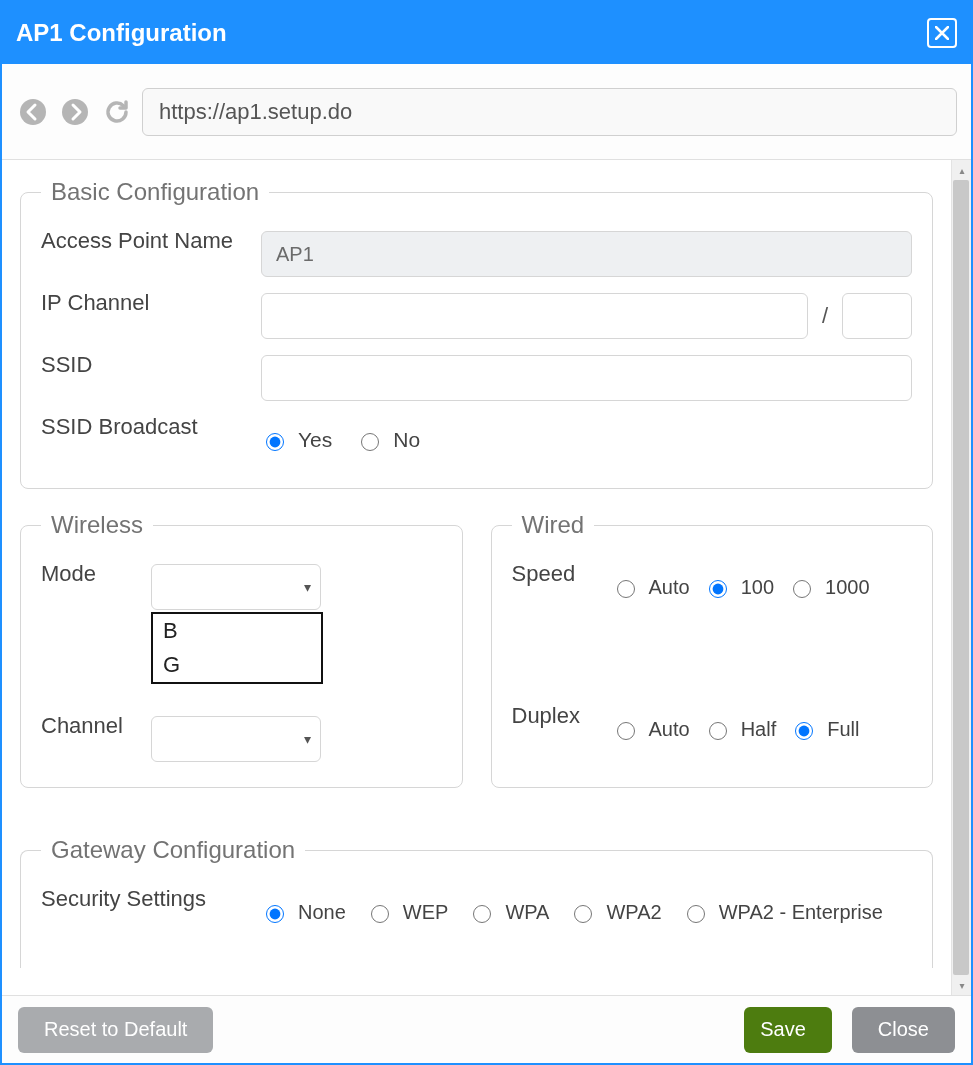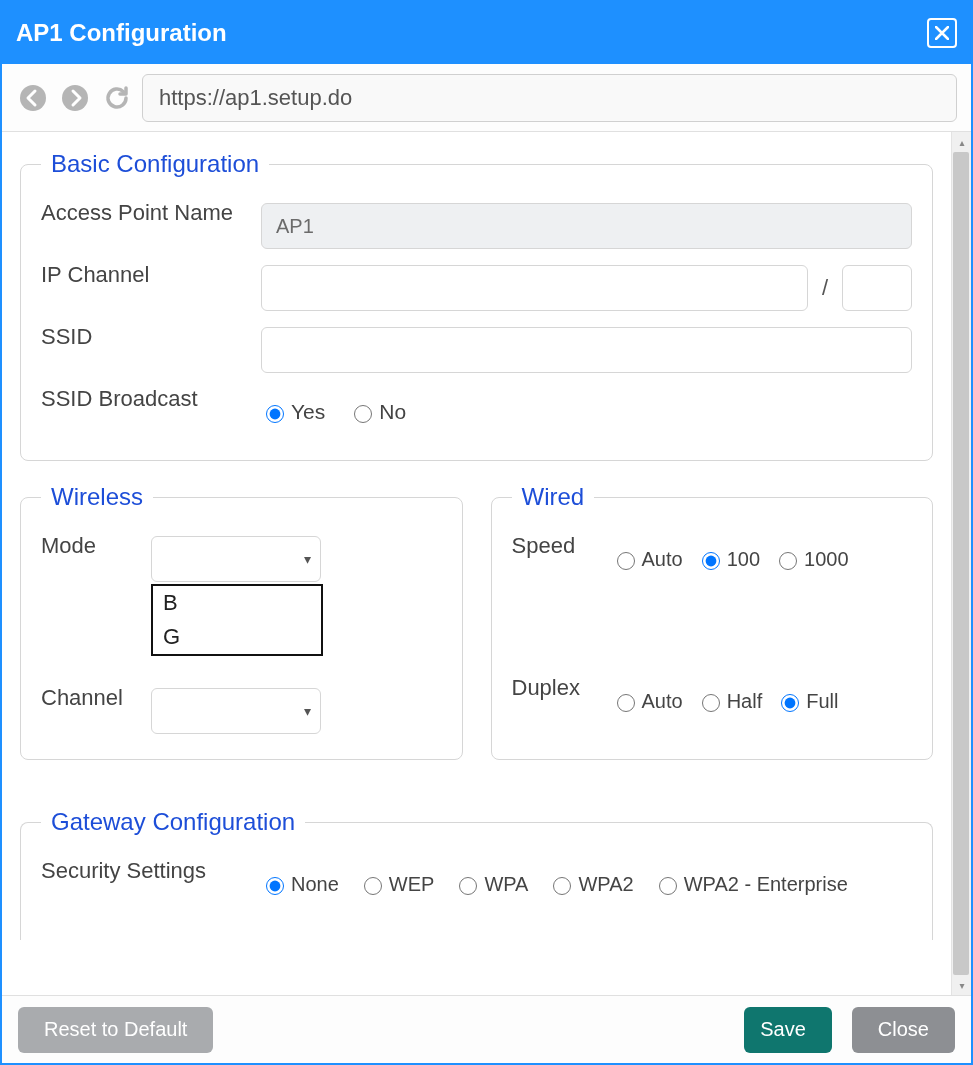--- a/index.html
+++ b/index.html
@@ -39,21 +39,21 @@
     display: flex;
     align-items: center;
     justify-content: center;
     cursor: pointer;
     font-weight: 700;
     font-size: 18px;
     line-height: 1;
   }
   
   .toolbar {
-    height: 68px;
+    height: 96px;
     display: flex;
     align-items: center;
     gap: 8px;
     padding: 0 14px;
     border-bottom: 1px solid #e0e0e0;
     background: #fdfdfd;
   }
   .tb-icon {
     width: 34px;
     height: 34px;
@@ -123,21 +123,21 @@
   fieldset.group {
     border: 1px solid #d6d6d6;
     border-radius: 8px;
     padding: 18px 20px 22px 20px;
     margin: 0 0 22px 0;
     position: relative;
   }
   fieldset.group > legend {
     padding: 0 10px;
     font-size: 24px;
-    color: #1d4ed8;
+    color: #737373;
   }
 
   .row {
     display: flex;
     min-height: 52px;
     margin-top: 10px;
   }
   .row:first-of-type { margin-top: 4px; }
   .label {
     width: 220px;
@@ -173,21 +173,21 @@
   .ip-wrap .slash { font-size: 22px; color: #555; }
   .ip-wrap input.ip-mask { width: 70px; text-align: center; padding: 0 4px; }
 
   .radio-set {
     display: flex;
     align-items: center;
     gap: 24px;
     font-size: 21px;
     color: #444;
   }
-  .radio-set label { display: flex; align-items: center; gap: 4px; cursor: pointer; }
+  .radio-set label { display: flex; align-items: center; gap: 11px; cursor: pointer; }
   .radio-set input[type=radio] {
     width: 18px; height: 18px; cursor: pointer;
   }
 
   .two-col {
     display: flex;
     gap: 28px;
   }
   .two-col fieldset.group {
     flex: 1;
@@ -253,21 +253,21 @@
   .btn {
     height: 46px;
     border: none;
     border-radius: 6px;
     padding: 0 26px;
     font-size: 20px;
     color: #fff;
     cursor: pointer;
   }
   .btn.gray  { background: #a9abae; }
-  .btn.green { background: #0f766e; padding-left: 16px; }
+  .btn.green { background: #4d7c0f; padding-left: 16px; }
   .btn.dark  { background: #8d8f93; }
 </style>
 </head>
 <body>
 
 <div class="window">
 
   <div class="titlebar">
     <span>AP1 Configuration</span>
     <div class="close-btn">

